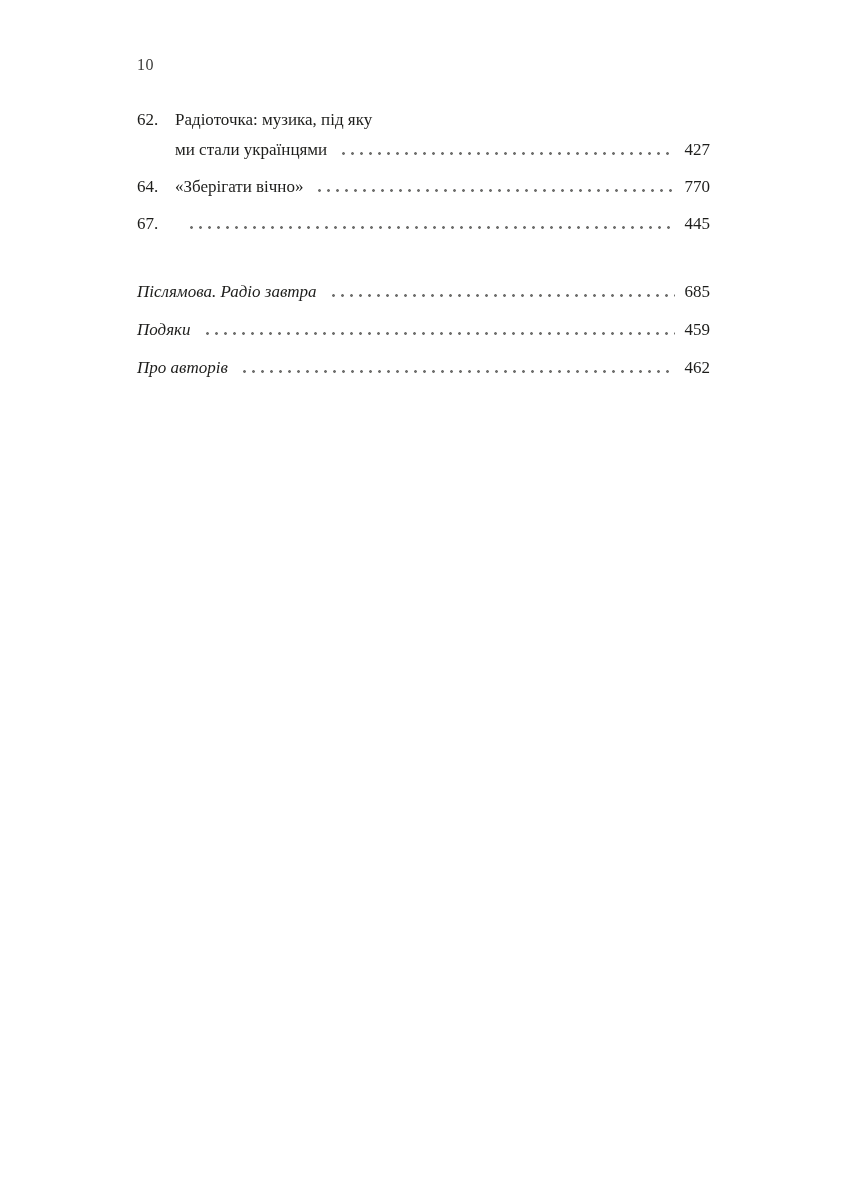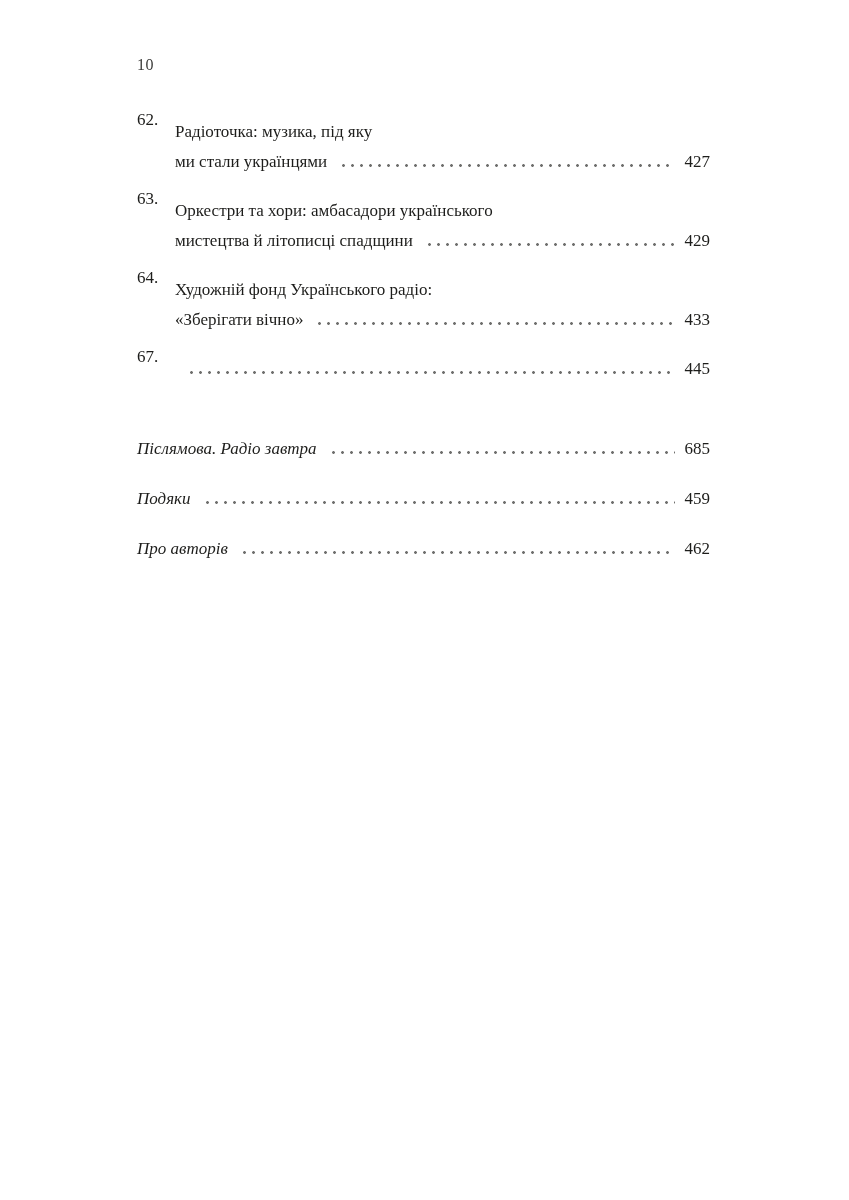--- a/index.html
+++ b/index.html
@@ -29,21 +29,21 @@
     font-size: 17px;
     line-height: 30px;
     margin-bottom: 7px;
   }
 
   .num {
     flex: none;
     width: 38px;
   }
 
-  .body { flex: 1; min-width: 0; margin-top: 12px; }
+  .body { flex: 1; min-width: 0; }
 
   .t-line { line-height: 30px; }
 
   .row { display: flex; }
   .row .t-text { flex: none; white-space: nowrap; }
 
   .leader {
     flex: 1 1 auto;
     min-width: 18px;
     margin: 0 10px 0 12px;
@@ -79,40 +79,28 @@
       <div class="body">
         <div class="t-line">Радіоточка: музика, під яку</div>
         <div class="t-line row">
           <span class="t-text">ми стали українцями</span>
           <span class="leader"></span>
           <span class="pg">427</span>
         </div>
       </div>
     </div>
 
-    <div class="entry">
-      <div class="num">63.</div>
-      <div class="body">
-        <div class="t-line">Оркестри та хори: амбасадори українського</div>
-        <div class="t-line row">
-          <span class="t-text">мистецтва й літописці спадщини</span>
-          <span class="leader"></span>
-          <span class="pg">429</span>
-        </div>
-      </div>
-    </div>
 
     <div class="entry">
       <div class="num">64.</div>
       <div class="body">
-        <div class="t-line">Художній фонд Українського радіо:</div>
         <div class="t-line row">
           <span class="t-text">«Зберігати вічно»</span>
           <span class="leader"></span>
-          <span class="pg">433</span>
+          <span class="pg">770</span>
         </div>
       </div>
     </div>
 
 
 
     <div class="entry">
       <div class="num">67.</div>
       <div class="body">
         <div class="t-line row">

